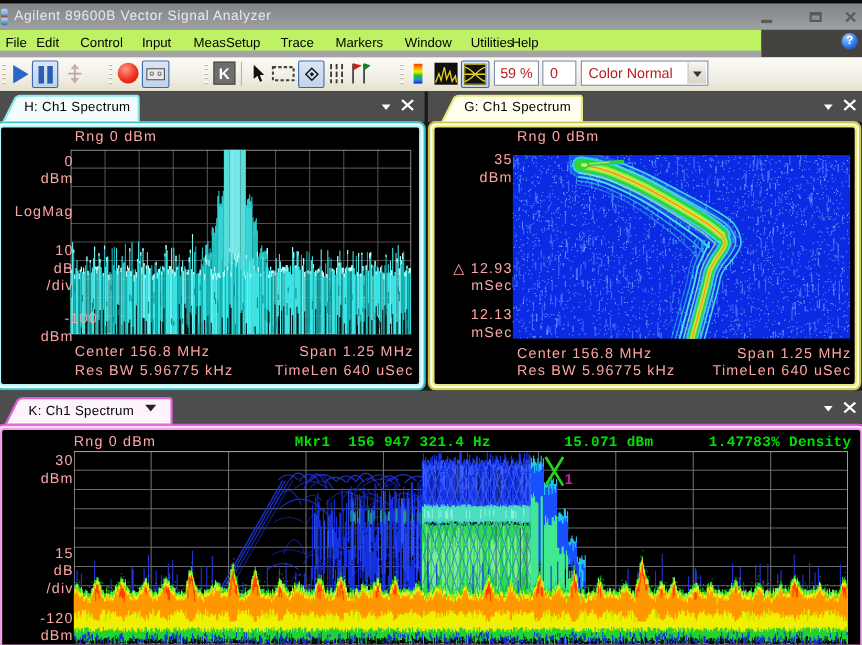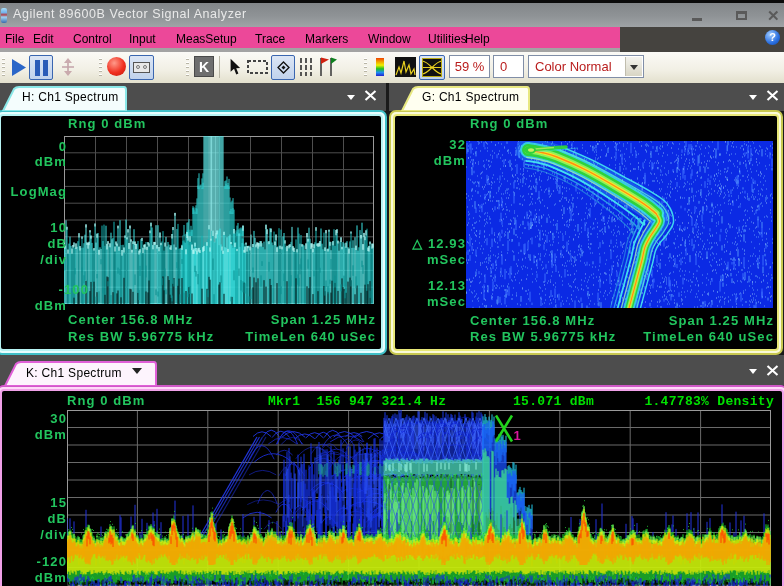--- a/index.html
+++ b/index.html
@@ -1,25 +1,25 @@
 <!DOCTYPE html>
 <html><head><meta charset="utf-8"><style>
 *{margin:0;padding:0;box-sizing:border-box}
 html,body{width:784px;height:586px;overflow:hidden;background:#000;font-family:"Liberation Sans",sans-serif}
 .abs{position:absolute}
 #page{position:relative;width:784px;height:586px;background:#45433f}
 #titlebar{position:absolute;left:0;top:0;width:784px;height:27px;background:linear-gradient(#828689 0%,#8f9396 55%,#9fa3a6 100%);border-top:3px solid #0b0b0b}
 #titlebar .ttl{position:absolute;left:13px;top:4px;color:#e9e9e9;font-size:12.5px;letter-spacing:0.55px}
-#menubar{position:absolute;left:0;top:27px;width:620px;height:25px;background:#ec4899;border-bottom:4px solid #a3a3a3}
+#menubar{position:absolute;left:0;top:27px;width:692px;height:25px;background:#bef264;border-bottom:6px solid #a3a3a3}
 #menubar span{position:absolute;top:5px;font-size:12px;color:#000}
 #toolbar{position:absolute;left:0;top:52px;width:784px;height:31px;background:linear-gradient(#fbfaf6,#f1efe4 60%,#e3e0cd)}
 .tbfield{position:absolute;top:3px;height:23px;background:#fff;border:1px solid #808ea7;font-size:13px;color:#b91c1c}
 .panelhdr{position:absolute;background:#4d4d4d}
 .tab{position:absolute;font-size:12px;color:#000;white-space:nowrap;letter-spacing:0.3px}
-.plotlabel{position:absolute;color:#22c55e;font-weight:bold;font-size:13px;letter-spacing:1.1px;white-space:pre}
+.plotlabel{position:absolute;color:#fca5a5;font-weight:normal;font-size:13px;letter-spacing:1.1px;white-space:pre}
 .rlab{text-align:right}
 .green{color:#00e000;font-family:"Liberation Mono",monospace;font-size:13px;letter-spacing:0.3px;font-weight:bold}
 .ring,.ring div{position:absolute;border-radius:7px}
 </style></head><body>
 <div id="page">
 <div id="titlebar">
 <div class="abs" style="left:1px;top:5px;width:6px;height:15px;background:linear-gradient(#a8dcf8 0%,#74b4ec 30%,#b04048 46%,#a0d4f4 60%,#3c6cac 100%);border-radius:2px"></div>
 <div class="ttl">Agilent 89600B Vector Signal Analyzer</div>
 <div class="abs" style="left:692px;top:15px;width:10px;height:3px;background:#5a5a5a"></div>
 <div class="abs" style="left:736px;top:8px;width:11px;height:9px;border:2px solid #5a5a5a;border-top-width:3px"></div>
@@ -189,21 +189,21 @@
         <path d="M59.5 23.3C61.6 23.7 68.2 24.6 72.6 25.6C76.9 26.7 78.8 26.9 85.5 29.8C92.2 32.7 103.3 37.6 112.8 43.1C122.4 48.6 133.9 56.5 142.7 62.8C151.6 69.1 161 76.7 166 80.9C171 85.1 171.9 88.3 172.9 88.1C173.8 88 171.7 81.7 171.9 80C172.2 78.3 174.5 76.3 174.3 77.7C174 79 171.8 84.1 170.3 88.1C168.7 92 166.4 96.6 165 101.1C163.6 105.7 163 111 161.9 115.5C160.8 120 159.6 123.9 158.5 128.2C157.3 132.5 156.2 136.9 155 141.2C153.8 145.6 152.7 149.9 151.5 154.2C150.3 158.6 148.6 165.1 148 167.2" fill="none" stroke="#2fb8e8" stroke-width="1.4" stroke-opacity="0.8" stroke-linecap="round"></path>
         <path d="M58.8 26.7C61 27.1 67.5 28 71.8 29.1C76 30.1 77.6 30.2 84.2 33.2C90.7 36.1 101.6 41.1 111 46.8C120.3 52.5 131.6 60.7 140.1 67.3C148.7 73.9 157.7 82.2 162.3 86.5C166.8 90.8 166.9 94.2 167.4 93.1C167.9 92 164.9 83 165.3 80C165.7 77 169.5 74 169.8 75C170 76 168.1 81.8 166.7 86C165.4 90.2 162.9 95.2 161.6 99.9C160.2 104.7 159.5 110.1 158.5 114.6C157.4 119.2 156.3 123 155.1 127.3C154 131.6 152.8 136 151.6 140.3C150.5 144.7 149.3 149 148.1 153.3C147 157.7 145.2 164.2 144.6 166.3" fill="none" stroke="#2fa8e0" stroke-width="1.2" stroke-opacity="0.6" stroke-linecap="round"></path>
         <path d="M60.7 16.4C62.9 16.8 69.7 17.7 74.2 18.8C78.8 19.9 81.2 20.2 88.2 23C95.2 25.9 106.5 30.8 116.4 36C126.4 41.2 138.3 48.5 147.7 54.3C157.1 60.1 167 66.6 172.8 70.7C178.6 74.9 180.9 77.5 182.8 79.1C184.7 80.6 184.2 79.4 184.2 80C184.2 80.6 183.9 80.7 182.7 82.7C181.5 84.7 179 88.6 177.2 92.1C175.4 95.5 173.3 99.3 171.8 103.5C170.4 107.7 169.8 112.8 168.7 117.2C167.6 121.6 166.4 125.7 165.3 130C164.1 134.4 162.9 138.7 161.8 143.1C160.6 147.4 159.4 151.7 158.3 156.1C157.1 160.4 155.3 166.9 154.8 169.1" fill="none" stroke="#9fe8b0" stroke-width="1.2" stroke-opacity="0.85" stroke-linecap="round"></path>
         <path d="M60 9 L100 6" stroke="#2ed23c" stroke-width="3.5" stroke-opacity="0.95" fill="none" stroke-linecap="round"></path>
         <path d="M62 8.5 L88 6.5" stroke="#aff060" stroke-width="1.4" stroke-opacity="0.85" fill="none"></path>
         <path d="M70 11 L112 7" stroke="#40e8e0" stroke-width="1" stroke-opacity="0.45" fill="none"></path>
         <ellipse cx="64" cy="9" rx="6" ry="4" fill="#2ed23c"></ellipse>
         <ellipse cx="65" cy="9" rx="3" ry="1.8" fill="#c8f060"></ellipse>
       </svg></div>
 <div class="plotlabel" style="left:470px;top:116px">Rng 0 dBm</div>
-<div class="plotlabel rlab" style="left:399px;top:137px;width:67px">32</div>
+<div class="plotlabel rlab" style="left:399px;top:137px;width:67px">35</div>
 <div class="plotlabel rlab" style="left:399px;top:153px;width:67px">dBm</div>
 <div class="plotlabel rlab" style="left:399px;top:236px;width:67px">△ 12.93</div>
 <div class="plotlabel rlab" style="left:399px;top:252px;width:67px">mSec</div>
 <div class="plotlabel rlab" style="left:399px;top:278px;width:67px">12.13</div>
 <div class="plotlabel rlab" style="left:399px;top:294px;width:67px">mSec</div>
 <div class="plotlabel" style="left:470px;top:313px">Center 156.8 MHz</div>
 <div class="plotlabel rlab" style="left:631px;top:313px;width:143px">Span 1.25 MHz</div>
 <div class="plotlabel" style="left:470px;top:329px">Res BW 5.96775 kHz</div>
 <div class="plotlabel rlab" style="left:621px;top:329px;width:153px">TimeLen 640 uSec</div>
 <div class="panelhdr" style="left:0;top:355px;width:784px;height:30px"></div>

